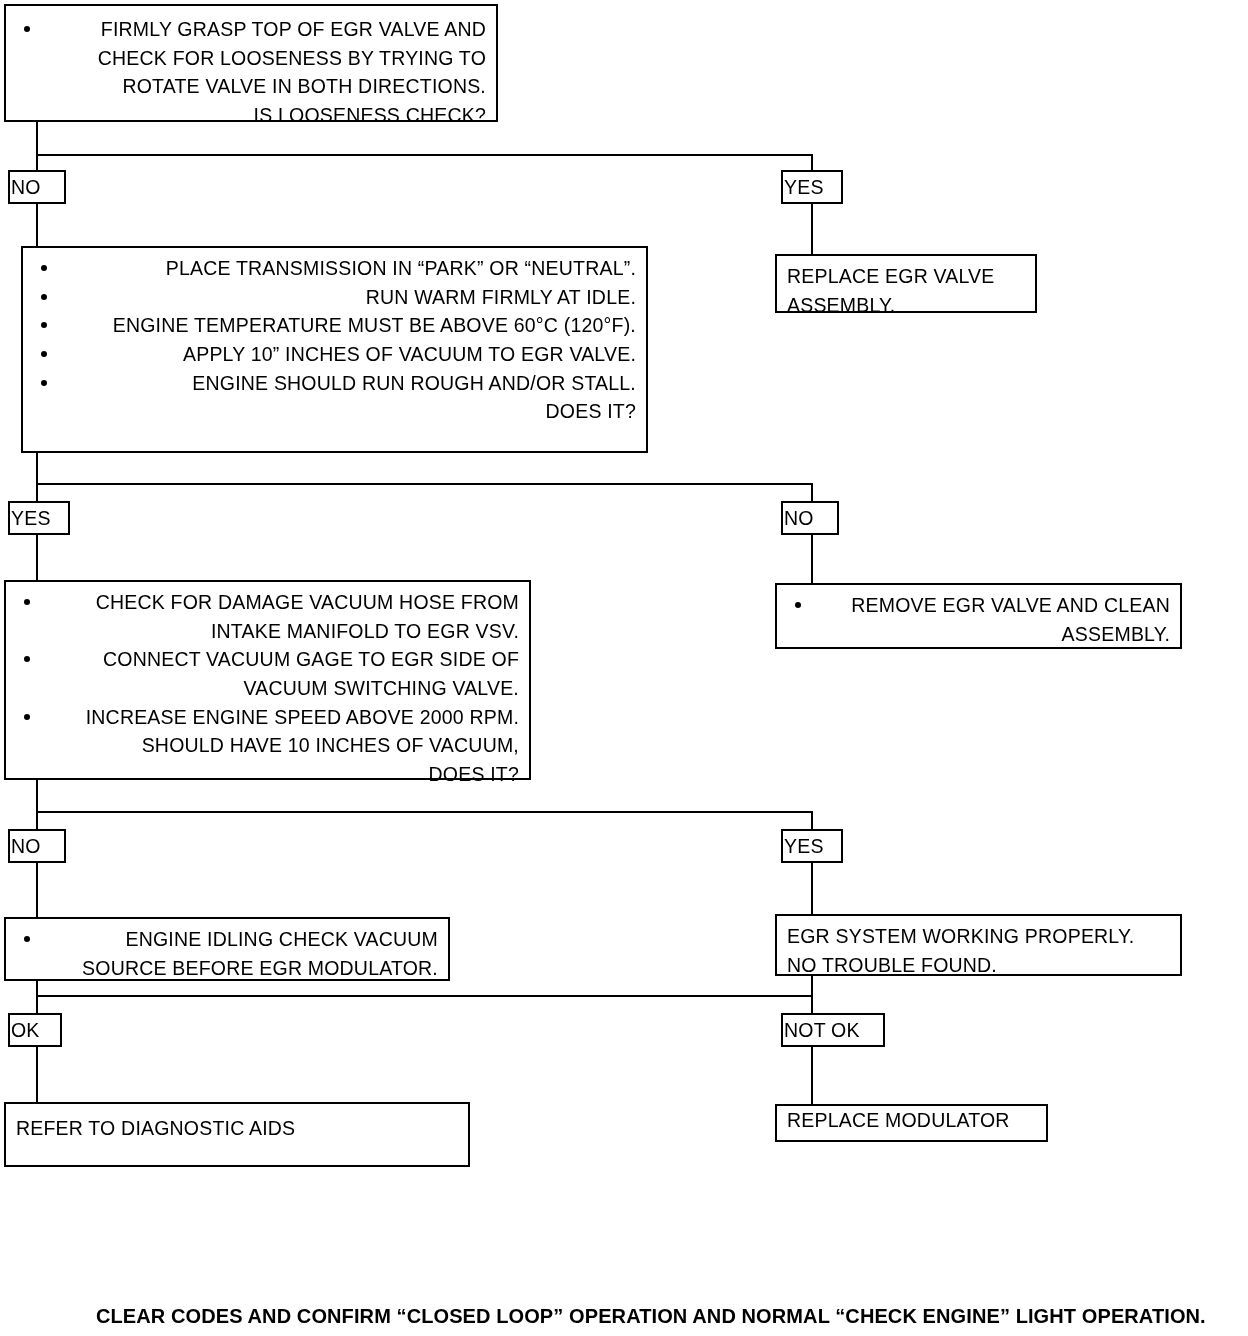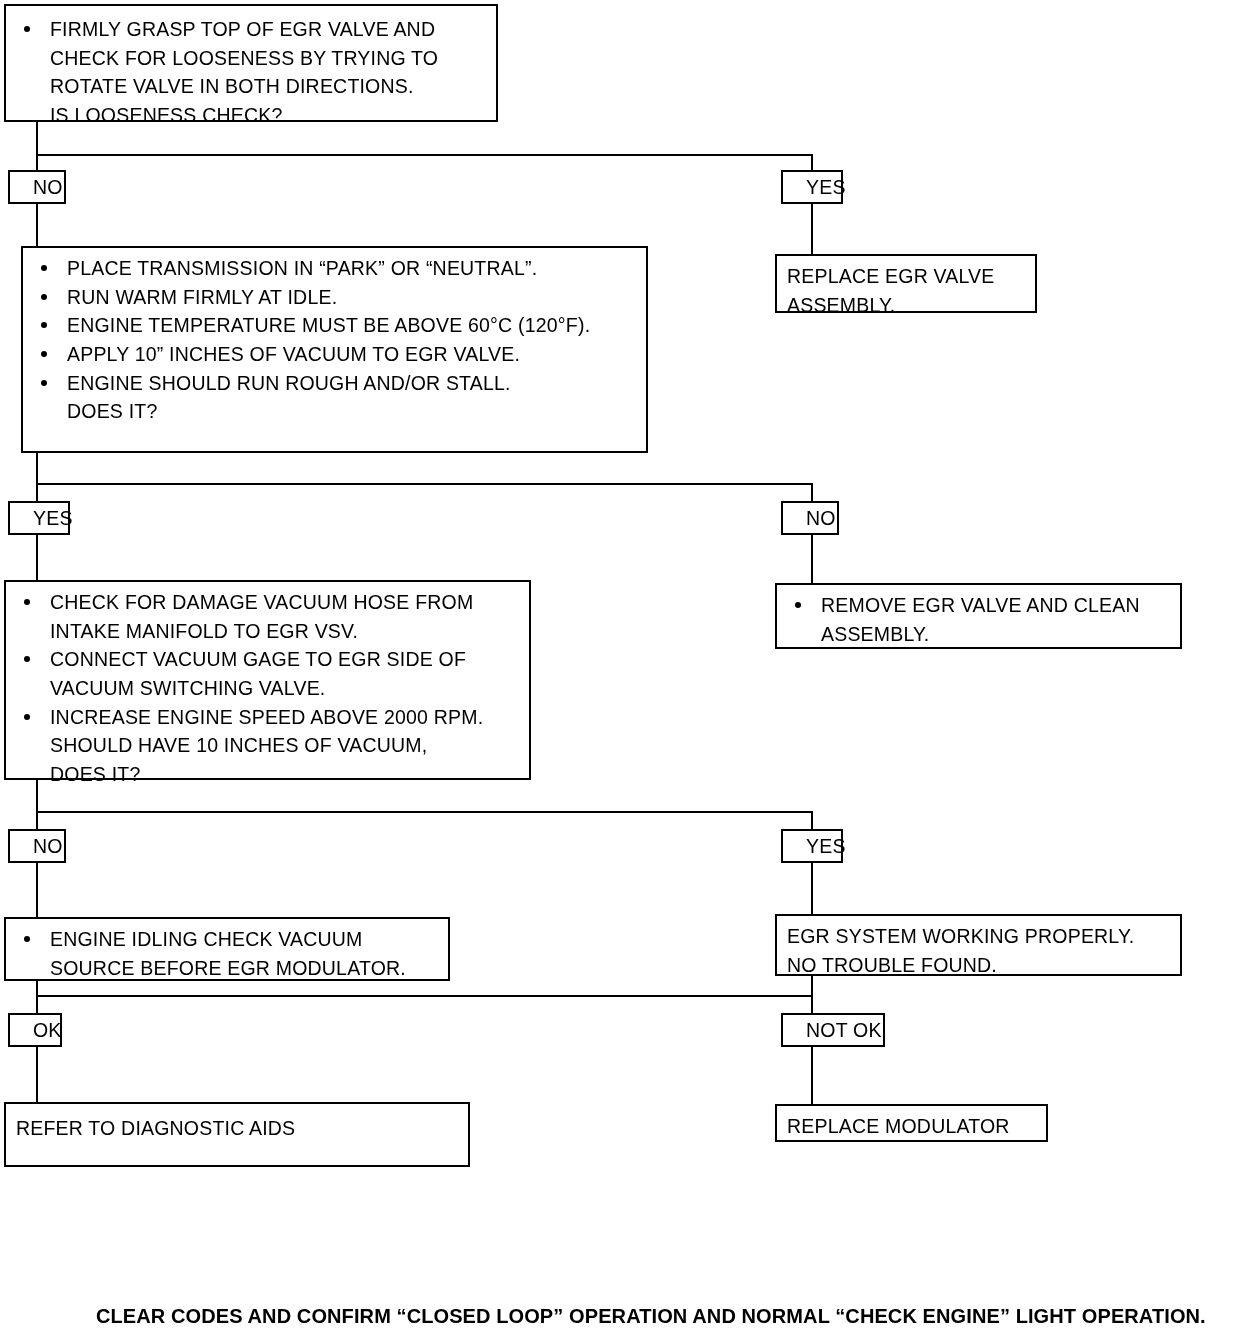--- a/index.html
+++ b/index.html
@@ -37,20 +37,21 @@
   
   ul.bullets {
     list-style: none;
     margin: 0;
     padding: 0;
   }
   ul.bullets > li {
     position: relative;
     padding-left: 34px;
     margin: 0 0 0 0;
+    text-align: right;
   }
   ul.bullets > li::before {
     content: "";
     position: absolute;
     left: 8px;
     top: 11px;
     width: 6px;
     height: 6px;
     background: #000;
     border-radius: 50%;
@@ -62,21 +63,21 @@
 
   
   .label-box {
     position: absolute;
     box-sizing: border-box;
     border: 2px solid #000;
     background: #fff;
     font-size: 19.5px;
     line-height: 30px;
     height: 34px;
-    padding: 0 23px;
+    padding: 0 1px;
     letter-spacing: 0.2px;
     white-space: nowrap;
   }
 
   
   .conn-v {
     position: absolute;
     width: 2px;
     background: #000;
   }
@@ -231,21 +232,21 @@
     <span>NOT OK</span>
   </div>
 
   <div class="conn-v" style="left:36px; top:1047px; height:55px;"></div>
   <div class="conn-v" style="left:811px; top:1047px; height:57px;"></div>
 
   <div class="node" style="left:4px; top:1102px; width:466px; height:65px; padding-top:10px;">
     <span class="plain-line">REFER TO DIAGNOSTIC AIDS</span>
   </div>
 
-  <div class="node" style="left:775px; top:1104px; width:273px; height:38px; padding-top:6px;">
+  <div class="node" style="left:775px; top:1104px; width:273px; height:38px; padding-top:0;">
     <span class="plain-line">REPLACE MODULATOR</span>
   </div>
 
   <div class="footer-note" style="left:96px; top:1305px;">
     <span>CLEAR CODES AND CONFIRM “CLOSED LOOP” OPERATION AND NORMAL “CHECK ENGINE” LIGHT OPERATION.</span>
   </div>
 
 </div>
 
 </body></html>

